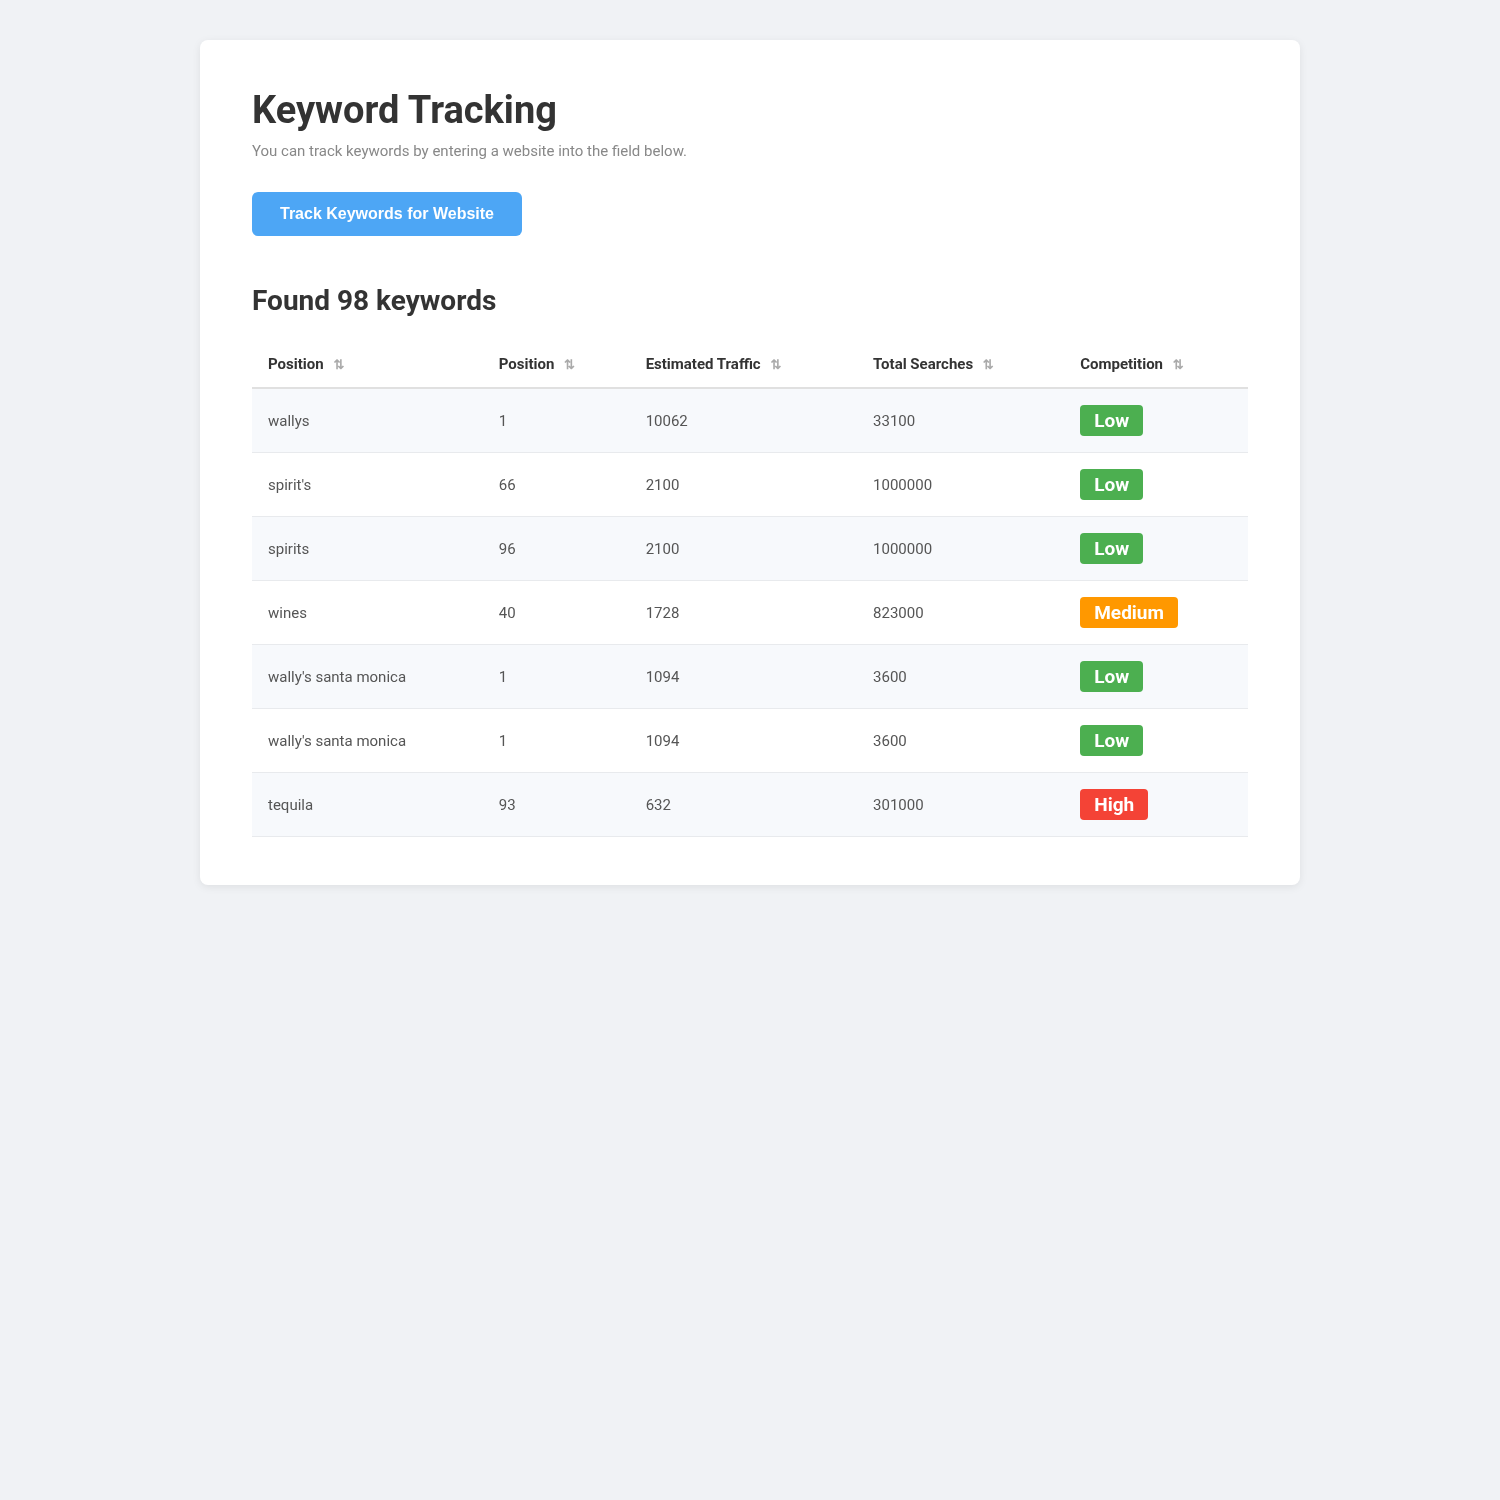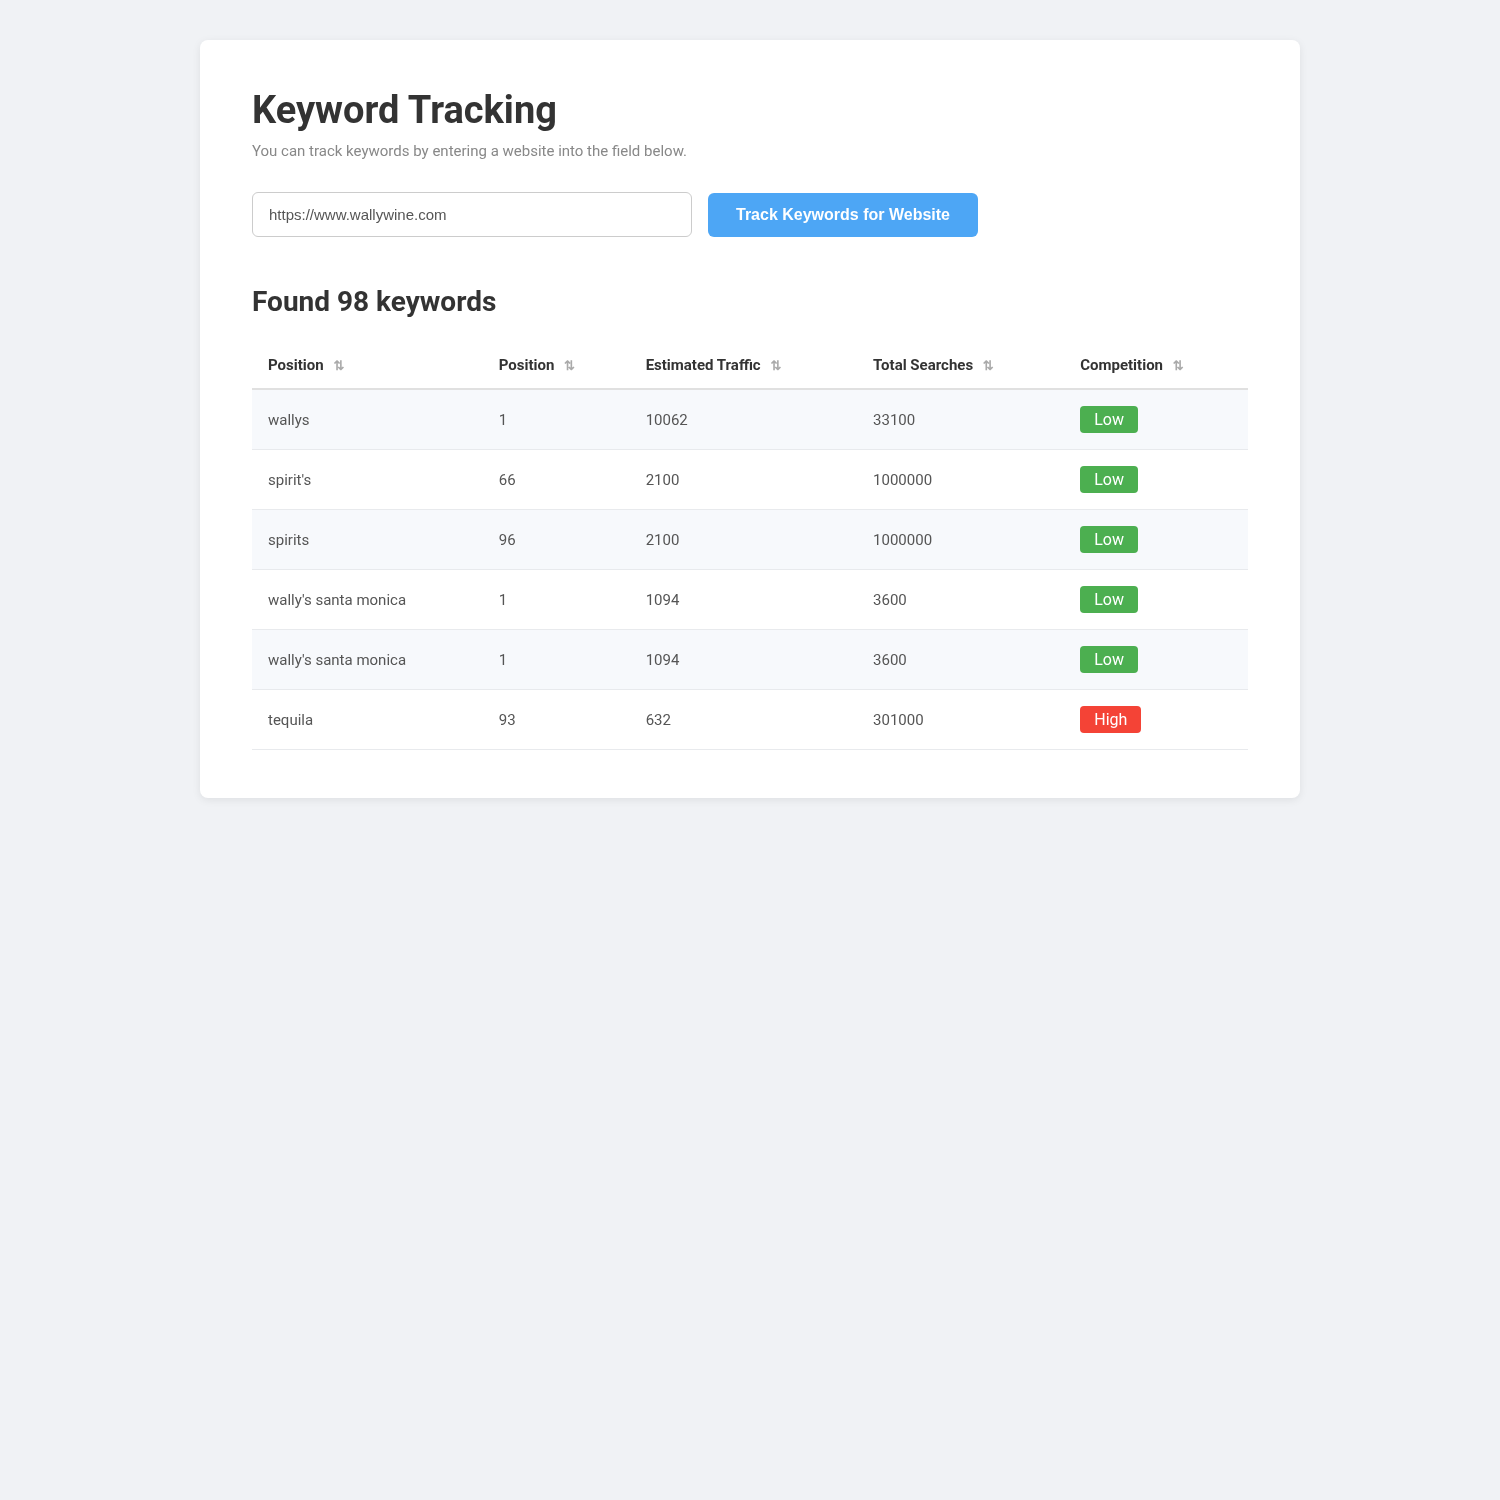--- a/index.html
+++ b/index.html
@@ -100,43 +100,42 @@
     tbody td {
       padding: 16px 16px;
       color: #555;
       border-bottom: 1px solid #e8eaed;
       font-size: 15px;
     }
     .badge {
       display: inline-block;
       padding: 4px 14px;
       border-radius: 4px;
-      font-size: 16px;
-      font-weight: 400;
+      font-size: 19px;
+      font-weight: 700;
       color: #fff;
     }
     .badge-low {
       background: #4caf50;
     }
     .badge-medium {
       background: #ff9800;
     }
     .badge-high {
       background: #f44336;
     }
   </style>
 </head>
 <body>
 
 <div class="card">
   <h1 class="page-title">Keyword Tracking</h1>
   <p class="page-subtitle">You can track keywords by entering a website into the field below.</p>
 
   <div class="search-row">
-    <input class="url-input" type="text" value="https://www.wallywine.com" style="">
     <button class="track-btn">Track Keywords for Website</button>
   </div>
 
   <h2 class="found-heading">Found 98 keywords</h2>
 
   <table>
     <thead>
       <tr>
         <th>
           <span>Position</span>
@@ -176,20 +175,27 @@
           <td><span class="badge badge-low">Low</span></td>
         </tr>
         <tr>
           <td>spirits</td>
           <td>96</td>
           <td>2100</td>
           <td>1000000</td>
           <td><span class="badge badge-low">Low</span></td>
         </tr>
         <tr>
+          <td>wines</td>
+          <td>40</td>
+          <td>1728</td>
+          <td>823000</td>
+          <td><span class="badge badge-medium">Medium</span></td>
+        </tr>
+        <tr>
           <td>wally's santa monica</td>
           <td>1</td>
           <td>1094</td>
           <td>3600</td>
           <td><span class="badge badge-low">Low</span></td>
         </tr>
         <tr>
           <td>wally's santa monica</td>
           <td>1</td>
           <td>1094</td>

